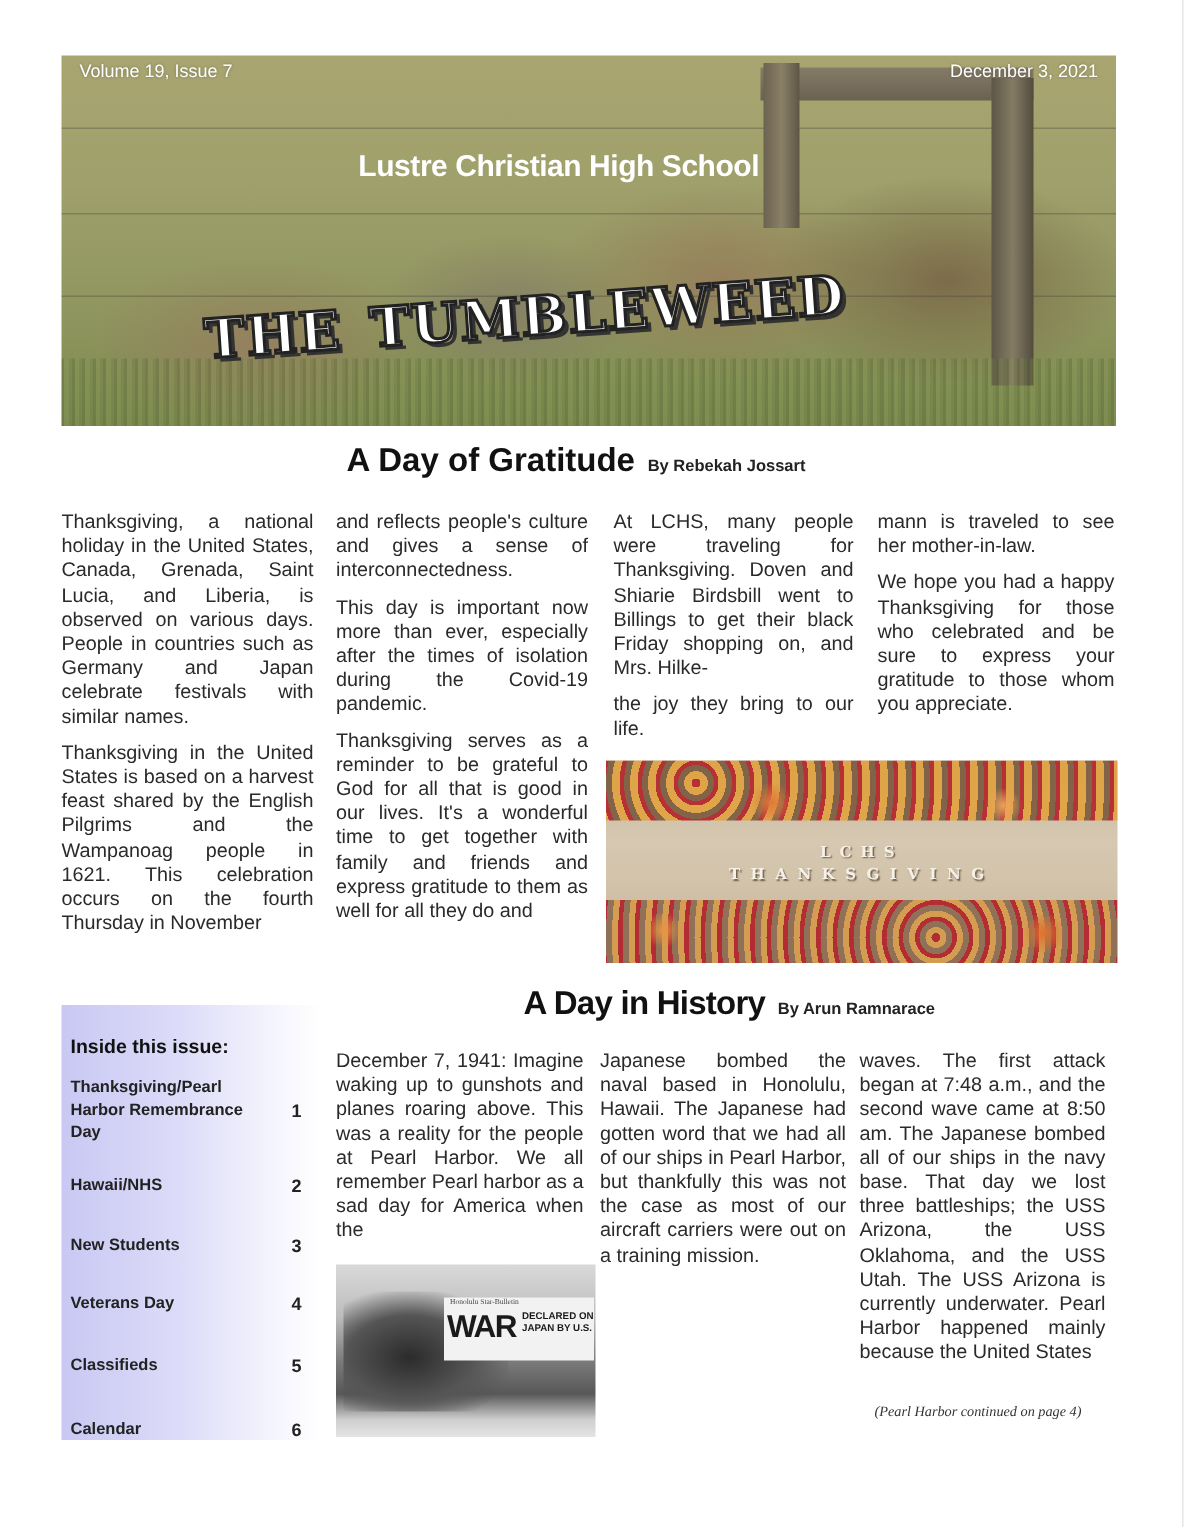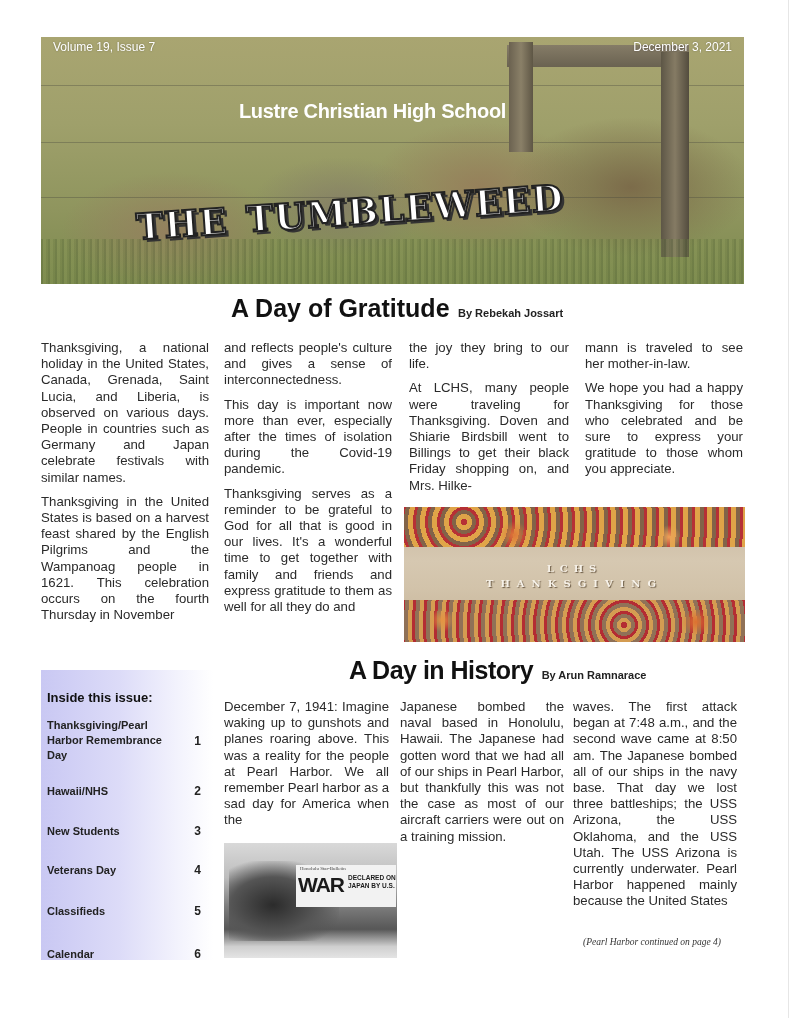--- a/index.html
+++ b/index.html
@@ -33,21 +33,21 @@
   .school { position: absolute; left: 0; width: 100%; top: 63px; text-align: center; font-size: 20px; font-weight: bold; color: #ffffff; letter-spacing: -0.3px; transform: translateX(-20px); }
   .title-tumbleweed {
     position: absolute; left: 95px; top: 135px; width: 540px; height: 80px;
     font-family: "DejaVu Serif", serif; font-weight: bold; font-size: 52px; color: #ffffff;
     letter-spacing: 1px; text-transform: lowercase; font-variant: small-caps;
     -webkit-text-stroke: 2px #222; transform: rotate(-4deg); text-shadow: 3px 3px 0 #333;
   }
 
   
   .headline { position: absolute; white-space: nowrap; }
-  .headline .h { font-size: 25px; font-weight: bold; color: #111; }
+  .headline .h { font-size: 22px; font-weight: bold; color: #111; }
   .headline .by { font-size: 11px; font-weight: bold; color: #222; margin-left: 4px; }
 
   
   .col { position: absolute; font-size: 13.2px; line-height: 16.2px; color: #2a2a2a; text-align: justify; hyphens: auto; }
   .col p { margin-bottom: 8px; }
 
   
   .thanks-img {
     position: absolute; left: 404px; top: 507px; width: 341px; height: 135px; overflow: hidden;
     background: linear-gradient(180deg, #c7b69e 0%, #d6c8b1 40%, #d2c3aa 60%, #c3b096 100%);
@@ -119,22 +119,22 @@
 <div class="col" style="left:41px; top:340px; width:168px;">
   <p>Thanksgiving, a national holiday in the United States, Canada, Grenada, Saint Lucia, and Liberia, is observed on various days. People in countries such as Germany and Japan celebrate festivals with similar names.</p>
   <p>Thanksgiving in the United States is based on a harvest feast shared by the English Pilgrims and the Wampanoag people in 1621. This celebration occurs on the fourth Thursday in November</p>
 </div>
 <div class="col" style="left:224px; top:340px; width:168px;">
   <p>and reflects people's culture and gives a sense of interconnectedness.</p>
   <p>This day is important now more than ever, especially after the times of isolation during the Covid-19 pandemic.</p>
   <p>Thanksgiving serves as a reminder to be grateful to God for all that is good in our lives. It's a wonderful time to get together with family and friends and express gratitude to them as well for all they do and</p>
 </div>
 <div class="col" style="left:409px; top:340px; width:160px;">
+  <p>At LCHS, many people were traveling for Thanksgiving. Doven and Shiarie Birdsbill went to Billings to get their black Friday shopping on, and Mrs. Hilke-</p>
   <p>the joy they bring to our life.</p>
-  <p>At LCHS, many people were traveling for Thanksgiving. Doven and Shiarie Birdsbill went to Billings to get their black Friday shopping on, and Mrs. Hilke-</p>
 </div>
 <div class="col" style="left:585px; top:340px; width:158px;">
   <p>mann is traveled to see her mother-in-law.</p>
   <p>We hope you had a happy Thanksgiving for those who celebrated and be sure to express your gratitude to those whom you appreciate.</p>
 </div>
 
 <div class="thanks-img">
   <div class="band-top"></div>
   <div class="band-bot"></div>
   <div class="t1">LCHS</div>

